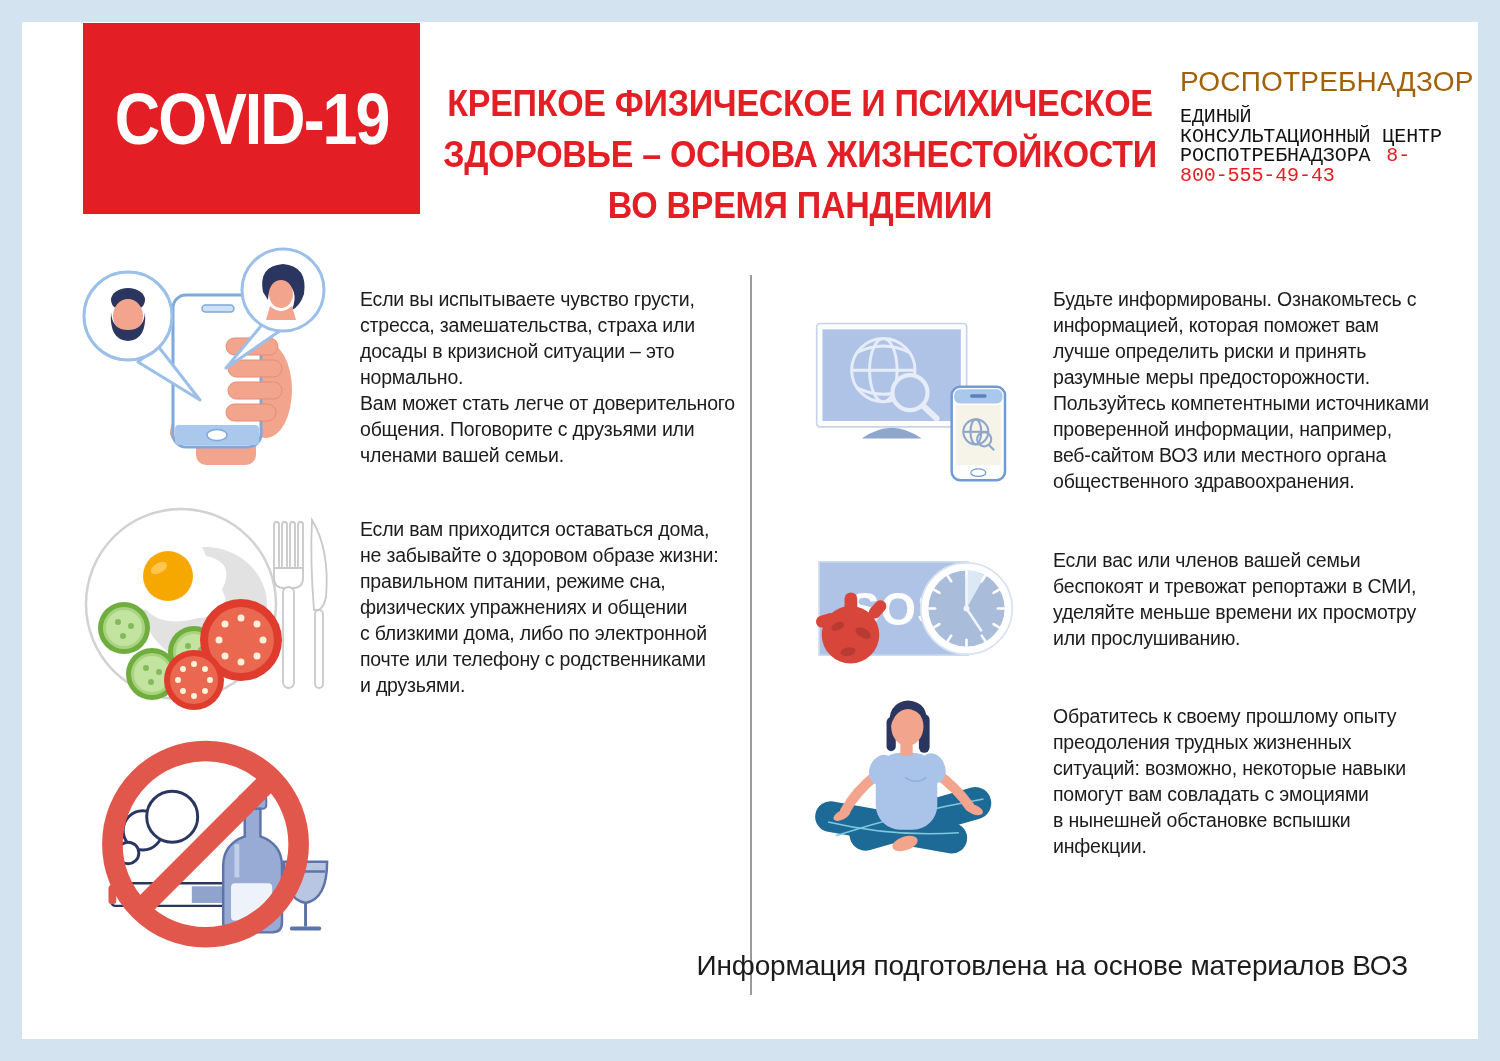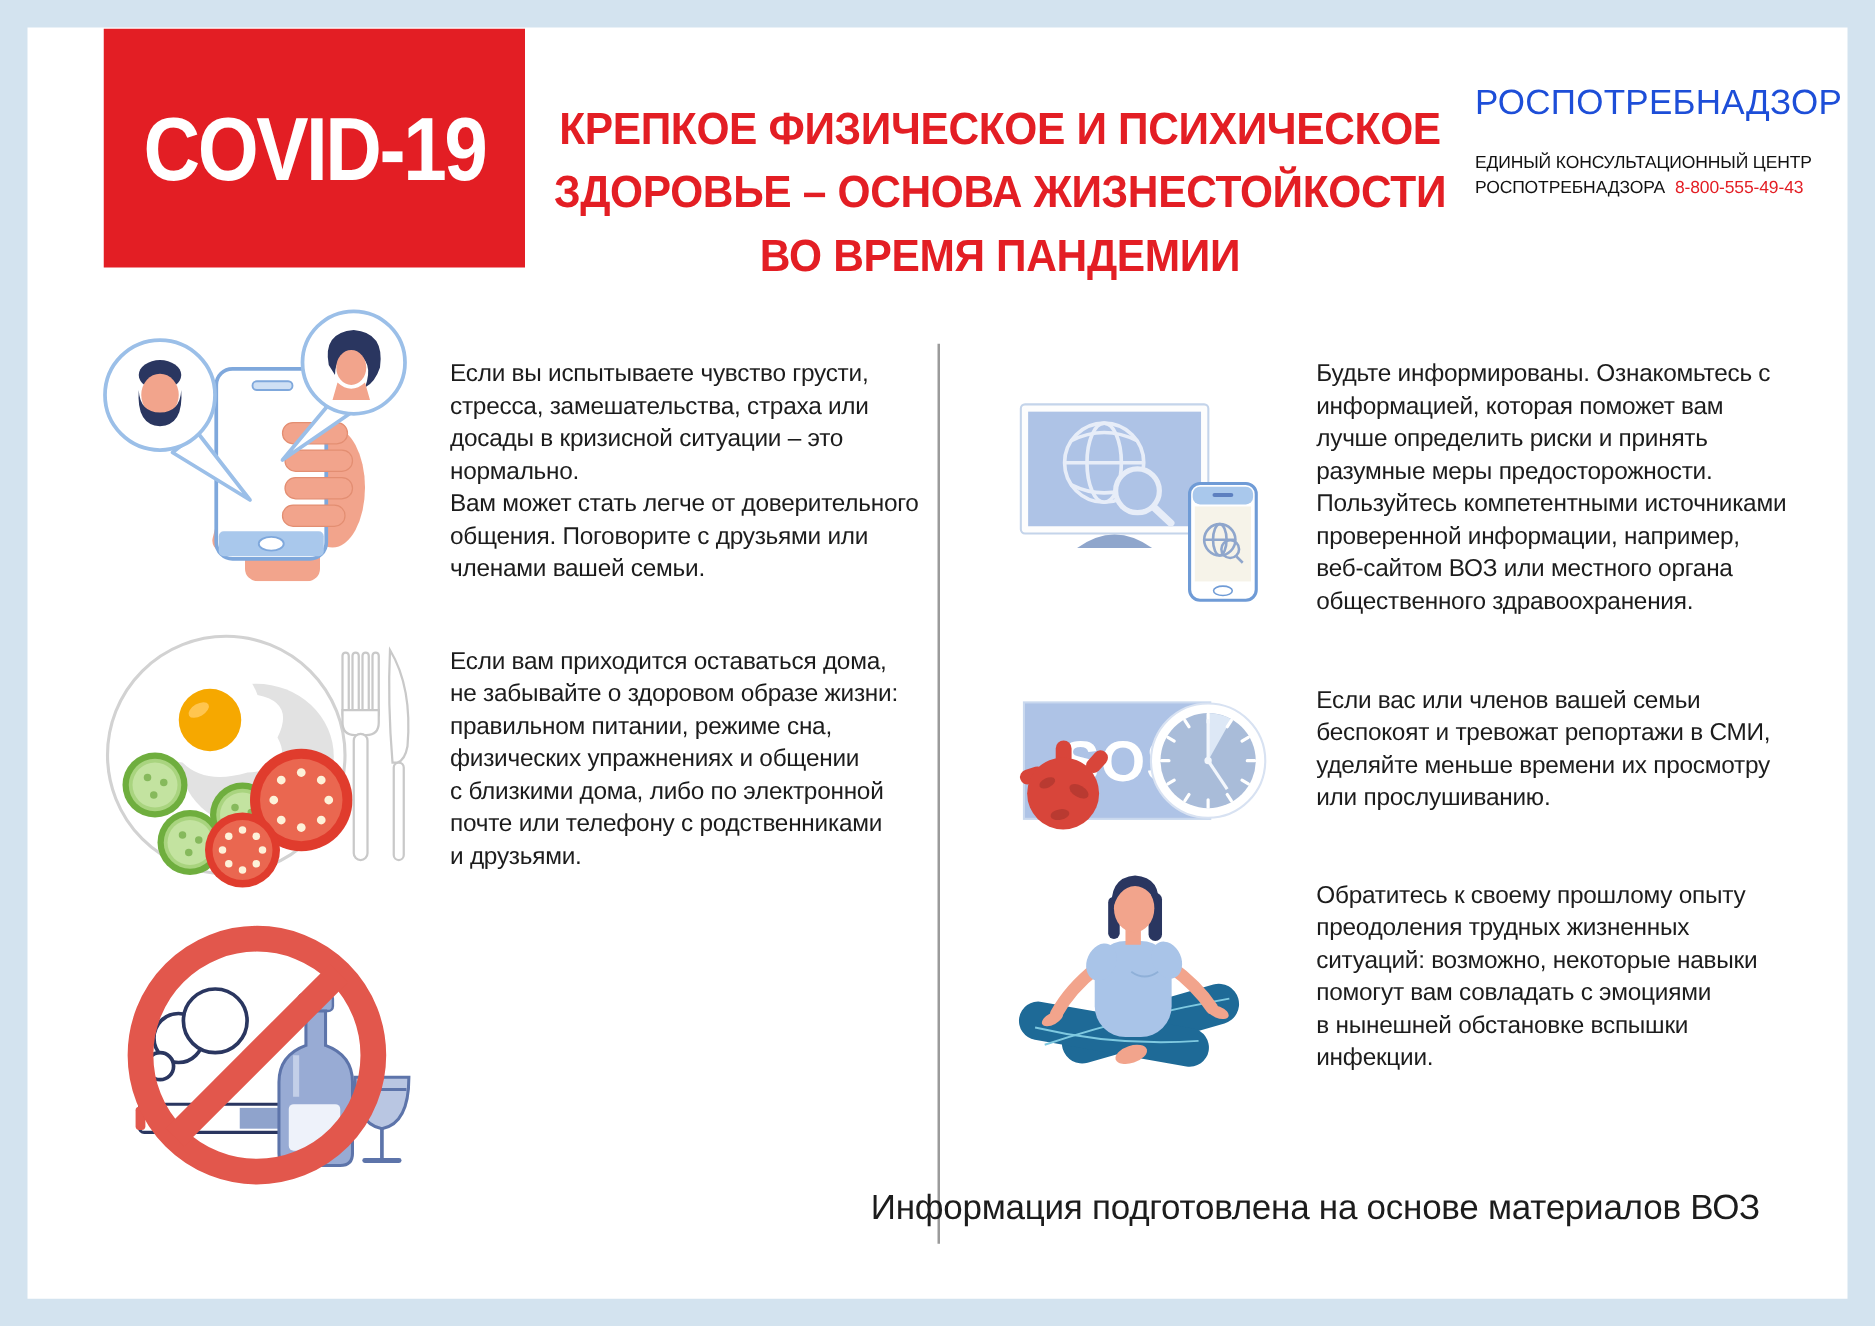--- a/index.html
+++ b/index.html
@@ -32,22 +32,22 @@
     color:#fff;font-weight:700;font-size:64px;letter-spacing:-2px;
     transform:scaleY(1.12) scaleX(0.98);
   }
   .title{
     position:absolute;left:378px;top:56px;width:800px;
     color:var(--accent_red);font-weight:700;font-size:34px;line-height:48px;
     letter-spacing:-0.3px;text-align:center;white-space:pre-line;
     transform:scaleY(1.06);transform-origin:top center;
   }
   .agency{position:absolute;left:1158px;top:44px;width:270px;}
-  .agency-name{font-size:28px;letter-spacing:0.2px;color:#1d4ed8;margin-bottom:22px;}
-  .agency-sub{font-size:14px;line-height:19.5px;letter-spacing:-0.1px;color:#111;}
+  .agency-name{font-size:28px;letter-spacing:0.2px;color:#a16207;margin-bottom:9px;}
+  .agency-sub{font-size:20px;line-height:19.5px;letter-spacing:-0.1px;color:#111;font-family:Liberation Mono, monospace;}
   .agency-sub .phone{color:var(--accent_red);margin-left:4px;}
   .divider{position:absolute;left:728px;top:253px;width:2px;height:720px;background:var(--divider_gray);}
   .para{
     position:absolute;width:400px;color:var(--body_text);
     font-size:19.5px;line-height:26px;letter-spacing:-0.2px;white-space:pre-line;
   }
   .icon{position:absolute;}
   .footer{
     position:absolute;right:70px;top:928px;
     font-size:28px;color:var(--body_text);letter-spacing:-0.2px;text-align:center;

